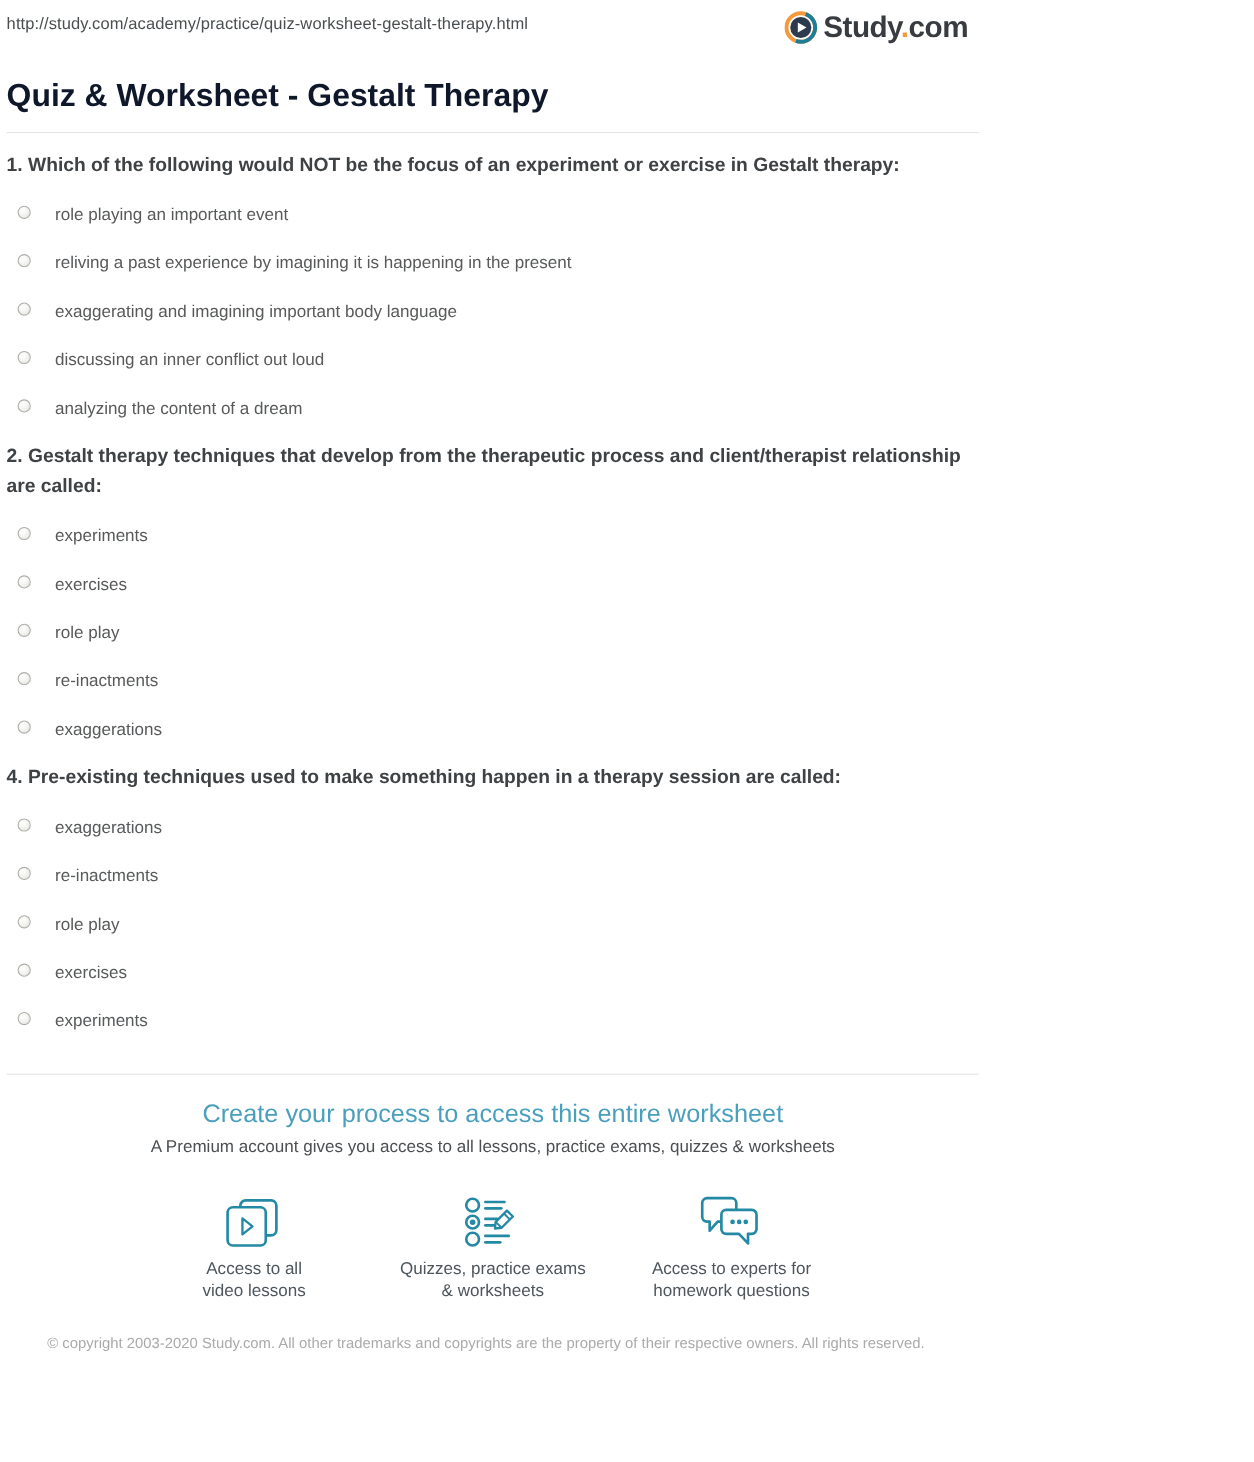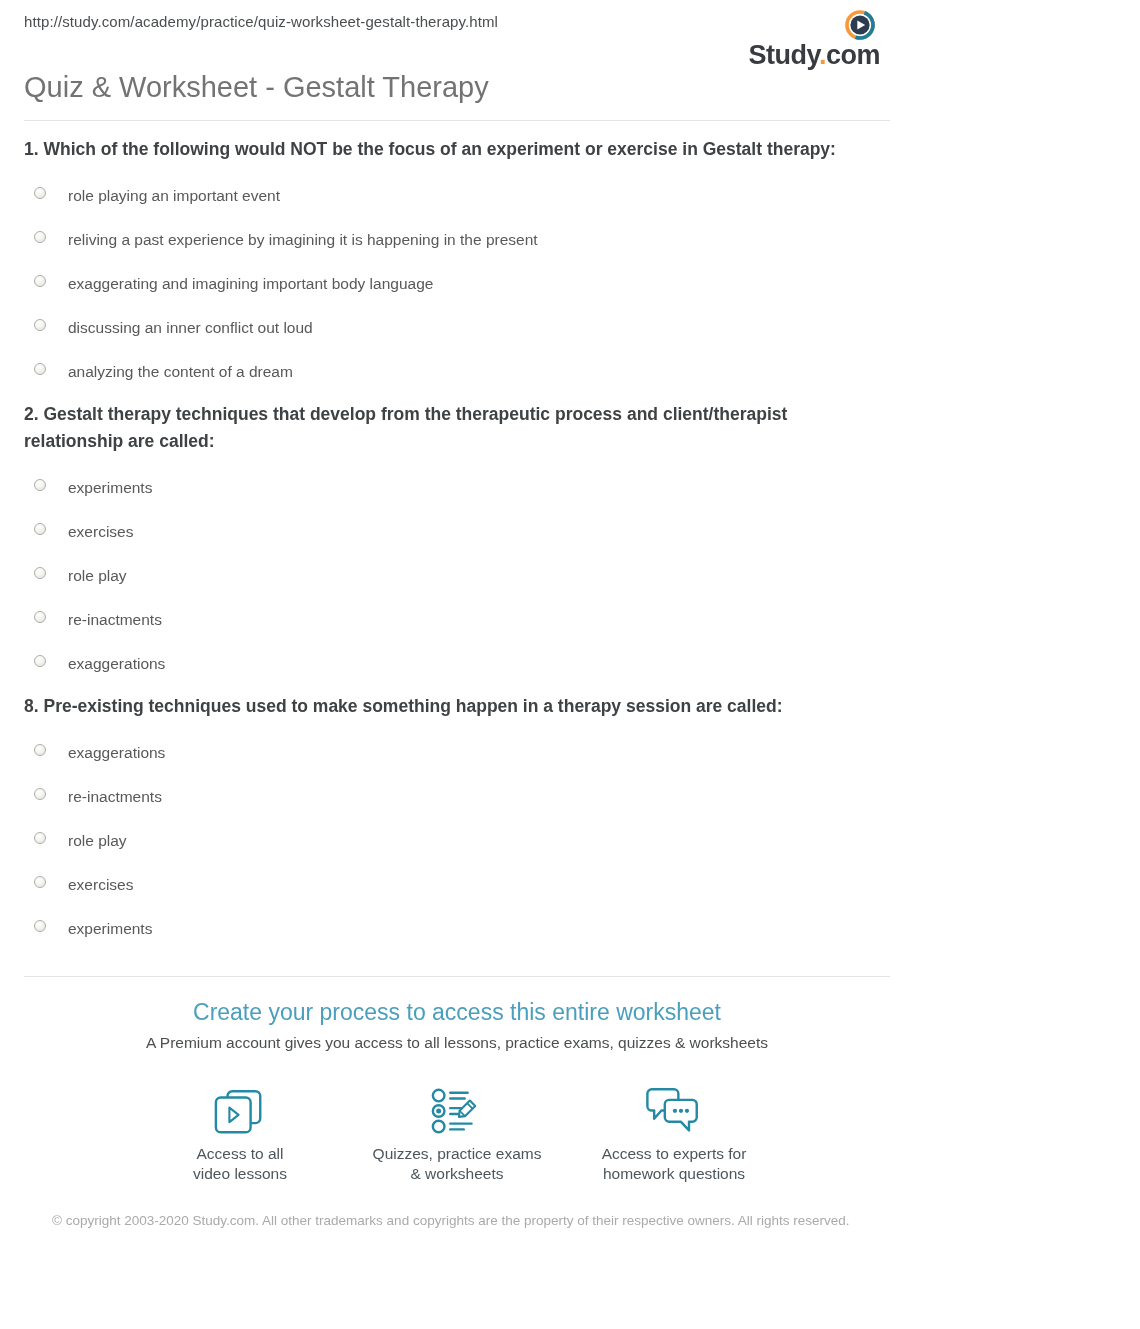--- a/index.html
+++ b/index.html
@@ -2,53 +2,52 @@
 <html><head>
 <meta charset="utf-8">
 <style>
   * { box-sizing: border-box; }
   html, body { margin: 0; padding: 0; background: #ffffff; }
   body {
     width: 1140px;
     font-family: "Liberation Sans", "DejaVu Sans", sans-serif;
     color: #404345;
   }
-  .page { width: 904px; padding: 0 14px 26px 24px; position: relative; }
+  .page { width: 904px; padding: 0 14px 26px 6px; position: relative; }
 
   
   .url {
     padding-top: 13px;
     font-size: 15px;
     color: #4b4e50;
     letter-spacing: 0.1px;
   }
   .logo {
     position: absolute;
     top: 10px;
     right: 24px;
     display: flex;
-    align-items: flex-end;
+    align-items: flex-start;
     cursor: pointer;
-    flex-direction: column;
   }
   .logo-icon { display: block; margin-right: 5px; }
   .logo-text {
     font-size: 27px;
     font-weight: bold;
     color: #383c40;
     letter-spacing: -0.5px;
   }
   .logo-dot { color: #f6993a; }
 
   h1.title {
     margin: 40px 0 0 0;
     font-size: 29px;
     line-height: 34px;
-    font-weight: normal;
-    color: #737373;
+    font-weight: bold;
+    color: #0f172a;
   }
 
   hr.divider {
     border: none;
     border-top: 1px solid #e4e4e4;
     margin: 16px 0 0 0;
   }
   hr.divider-bottom { margin-top: 36px; }
 
   
@@ -193,21 +192,21 @@
         <span class="radio"></span>
         <span class="option-label">re-inactments</span>
       </div>
       <div class="option">
         <span class="radio"></span>
         <span class="option-label">exaggerations</span>
       </div>
     </div>
 
     <div class="question">
-      <div class="question-text">8. Pre-existing techniques used to make something happen in a therapy session are called:</div>
+      <div class="question-text">4. Pre-existing techniques used to make something happen in a therapy session are called:</div>
       <div class="option">
         <span class="radio"></span>
         <span class="option-label">exaggerations</span>
       </div>
       <div class="option">
         <span class="radio"></span>
         <span class="option-label">re-inactments</span>
       </div>
       <div class="option">
         <span class="radio"></span>

